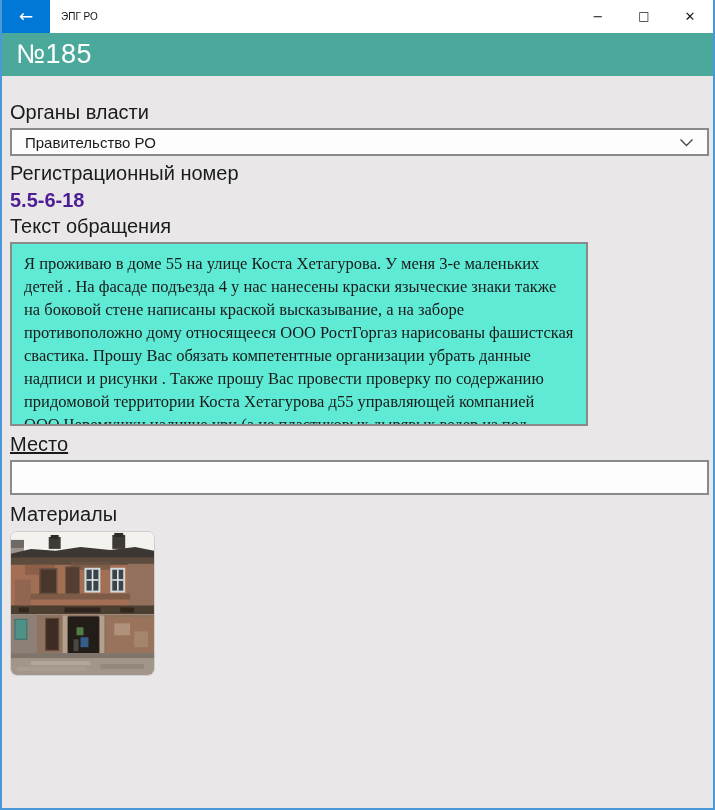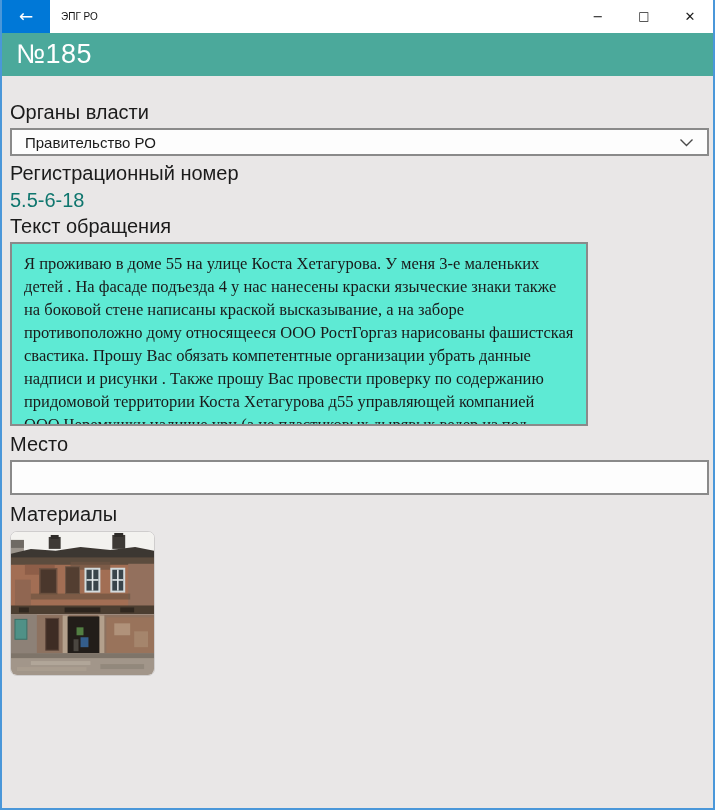--- a/index.html
+++ b/index.html
@@ -40,32 +40,32 @@
 
   
   .content { padding:25px 8px 0 8px; }
   .field-label { font-size:20px; color:#1b1b1b; margin-bottom:4px; }
   .combobox {
     height:28px; width:699px; border:2px solid #8a8a8a; background:#fdfdfd;
     display:flex; align-items:center; justify-content:space-between;
     padding:0 13px; cursor:default;
   }
   .combobox .cb-value { font-size:15px; color:#1b1b1b; }
-  .reg-value { font-size:20px; color:#0f766e; margin:2px 0 3px 0; }
+  .reg-value { font-size:20px; color:#4c1d95; margin:2px 0 3px 0;font-weight:bold; }
   .textarea {
     width:578px; height:184px; border:2px solid #8a8a8a; background:#5eead4;
     padding:8px 12px; font-size:16.5px; line-height:23px; color:#1a1a1a;
     overflow:hidden;
     font-family:Liberation Serif, serif;
   }
   .text-input {
     width:699px; height:35px; border:2px solid #8a8a8a; background:#fdfdfd;
     padding:0 12px; font-size:15px; color:#1b1b1b; display:block;
   }
-  .mt { margin-top:5px; }
+  .mt { margin-top:5px;text-decoration:underline; }
   .section-gap { margin-top:6px; }
   .photo-thumb {
     margin-top:5px; width:145px; height:145px; border-radius:7px;
     border:1px solid #cfcdcd; overflow:hidden; background:#fff; cursor:pointer;
   }
   .photo-thumb svg { display:block; }
 </style>
 </head>
 <body>
 

